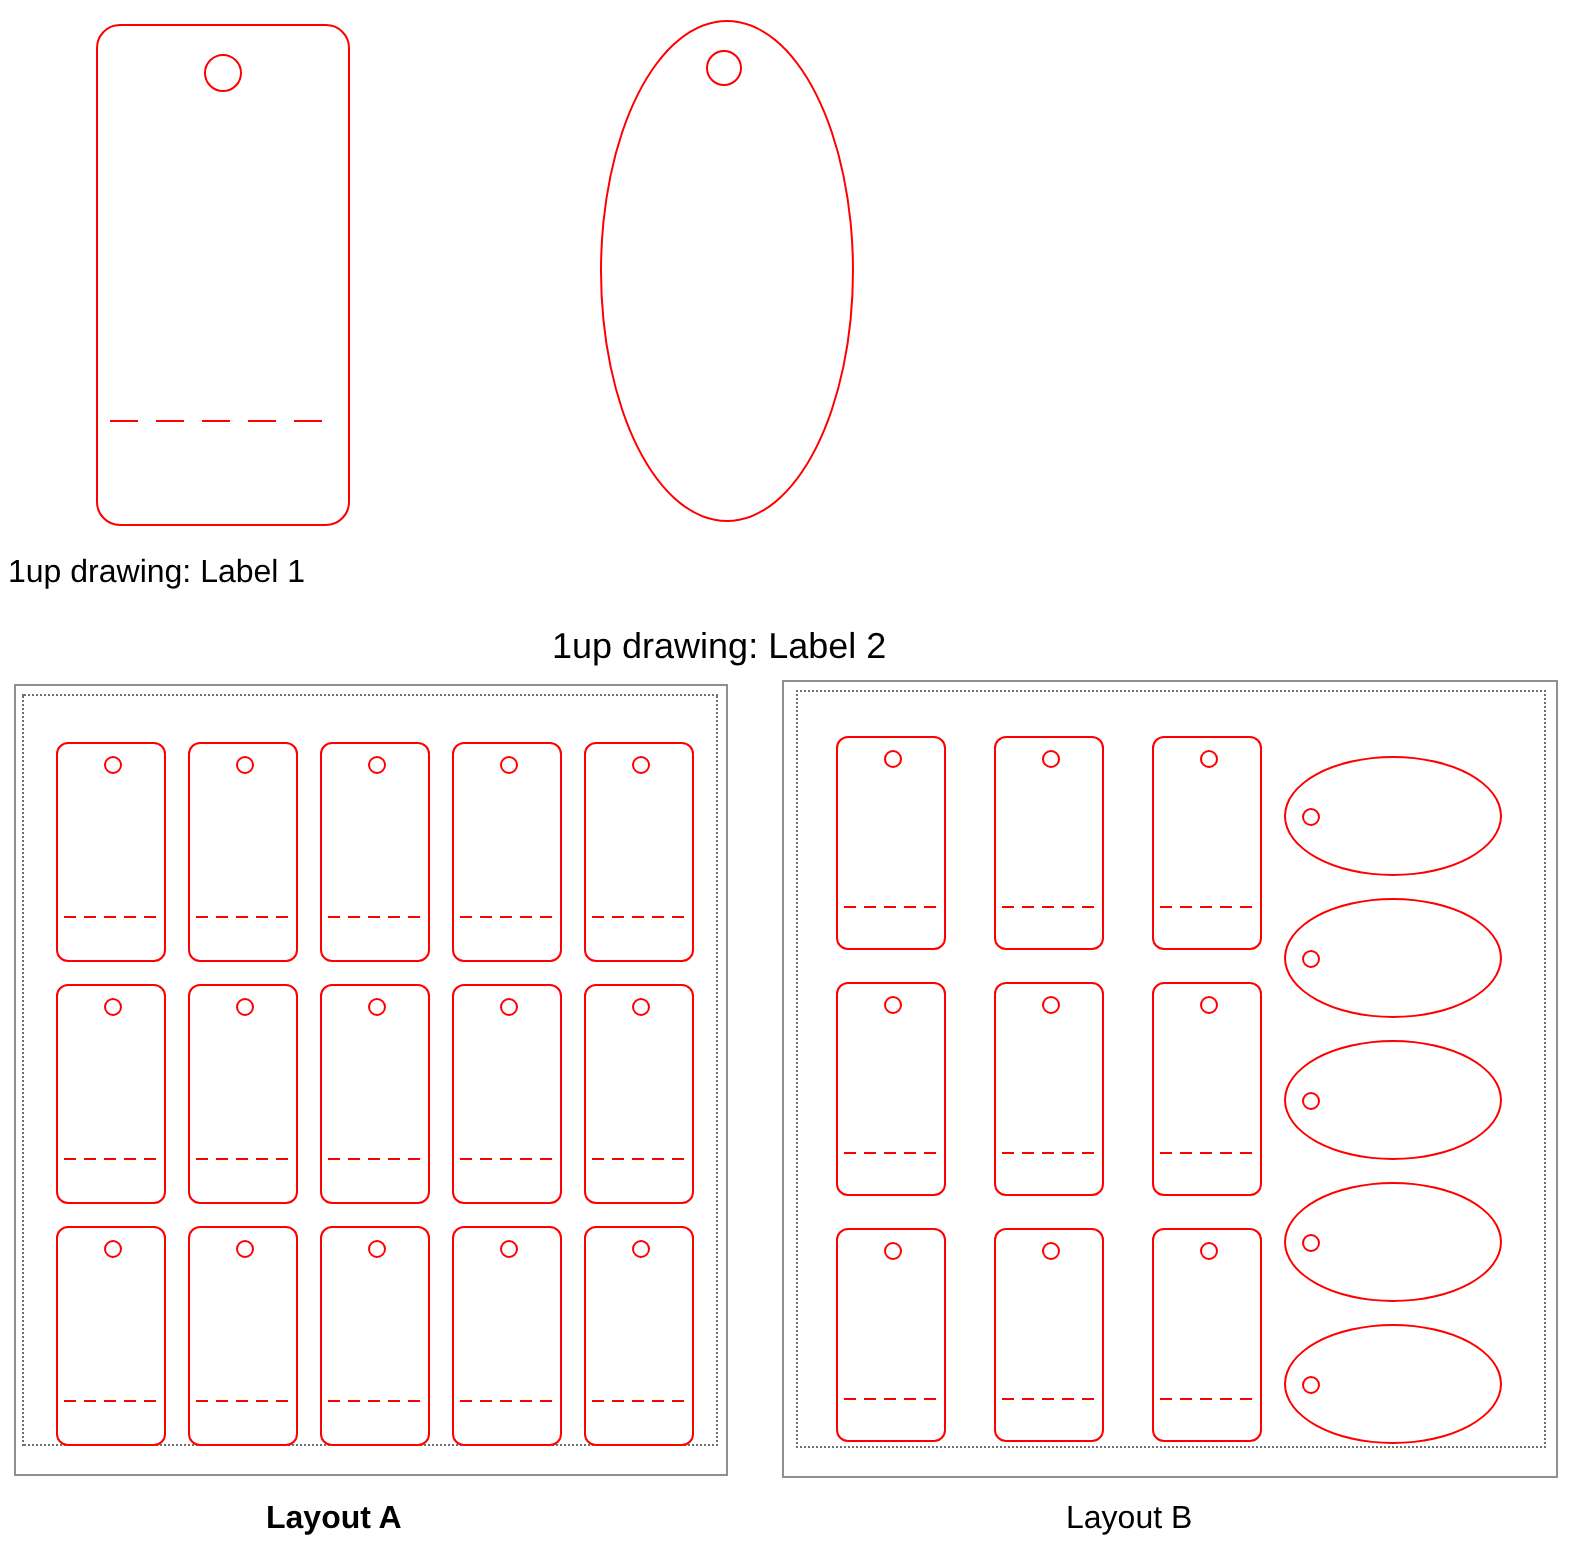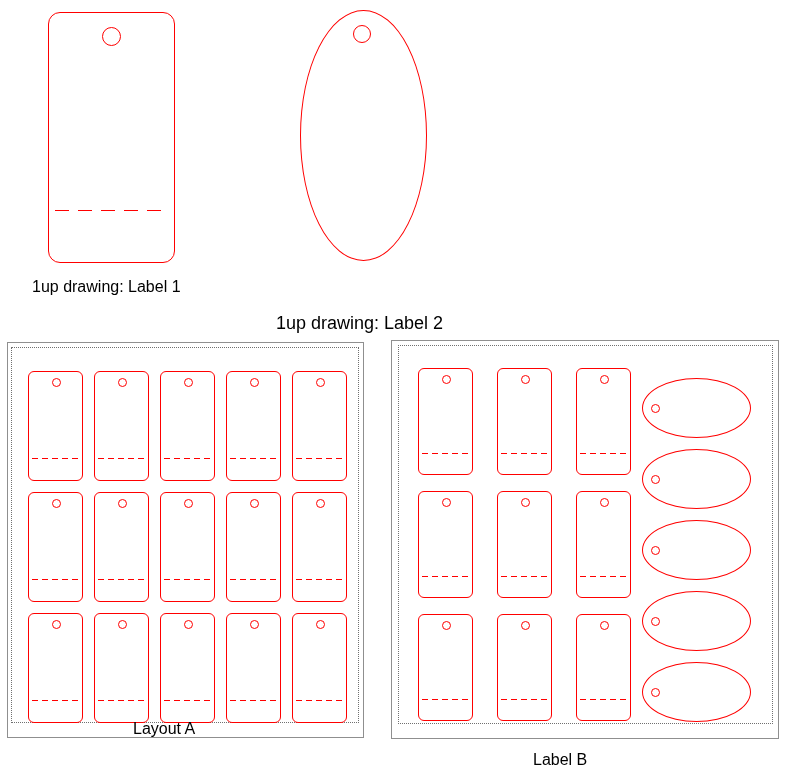--- a/index.html
+++ b/index.html
@@ -48,23 +48,23 @@
       var(--red) 0px, var(--red) 14px, transparent 14px, transparent 23px);
   }
 
   
   .caption {
     position: absolute;
     color: var(--text);
     white-space: nowrap;
     line-height: 18px;
   }
-  .cap1 { left: 32px;  top: 278px; font-size: 16px; }
+  .cap1 { left: 4px;  top: 278px; font-size: 16px; }
   .cap2 { left: 276px; top: 270px; font-size: 18px; margin-top: 44px; }
-  .capA { left: 133px; top: 720px; font-size: 16px; }
+  .capA { left: 133px; top: 751px; font-size: 16px; font-weight: bold; }
   .capB { left: 533px; top: 751px; font-size: 16px; }
 
   
   .panel {
     position: absolute;
     border: 1px solid var(--gray);
     box-sizing: border-box;
     background: #ffffff;
   }
   .panel-a { left: 7px;   top: 342px; width: 357px; height: 396px; }
@@ -236,15 +236,15 @@
           <span class="hole oval-hole"></span>
         </div>
         <div class="oval-tag" style="left: 250px; top: 249.5px;">
           <span class="hole oval-hole"></span>
         </div>
         <div class="oval-tag" style="left: 250px; top: 320.5px;">
           <span class="hole oval-hole"></span>
         </div>
       </div>
   </div>
-  <div class="caption capB">Label B</div>
+  <div class="caption capB">Layout B</div>
 
 </div>
 
 </body></html>

